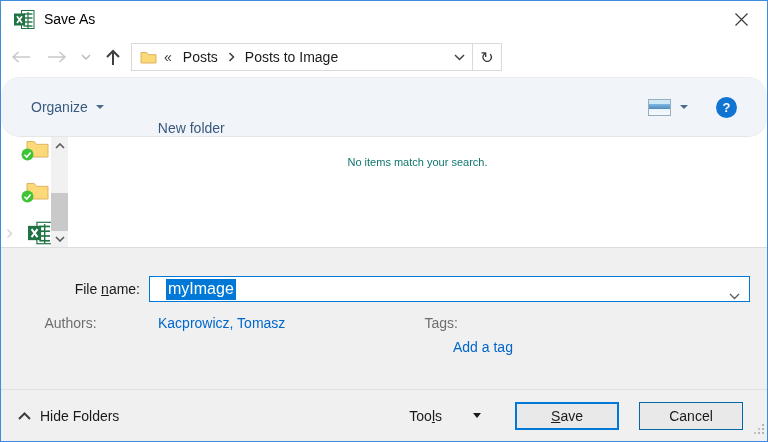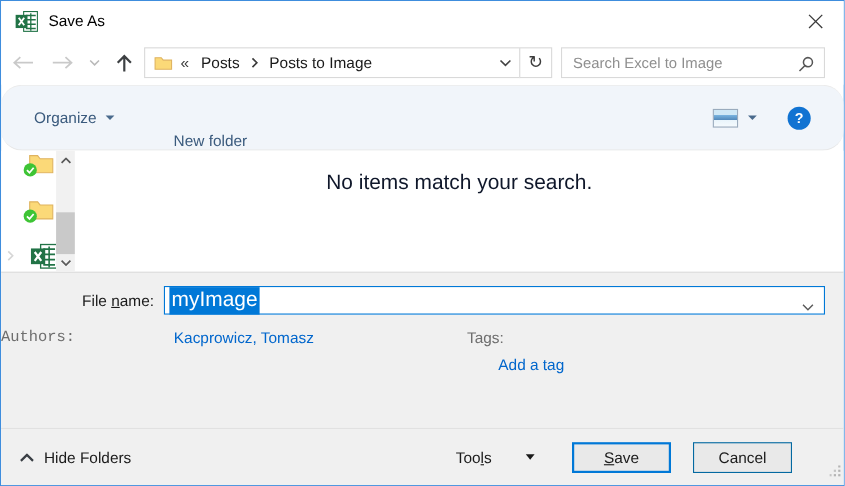--- a/index.html
+++ b/index.html
@@ -52,49 +52,49 @@
   
   .content { flex:1 1 auto; min-height:0; display:flex; background:#fff; }
   .sidebar { flex:0 0 50px; position:relative; overflow:hidden; }
   .sb-item { position:absolute; }
   .sb-badge { position:absolute; left:-5px; bottom:-3px; }
   .sb-chev { position:absolute; left:5px; }
   .scrollbar { flex:0 0 17px; background:#f1f1f1; position:relative; }
   .scroll-arrow { position:absolute; left:0; width:17px; height:17px; display:flex; align-items:center; justify-content:center; }
   .scroll-up { top:0; } .scroll-down { bottom:0; }
   .scroll-thumb { position:absolute; top:56px; left:0; width:17px; height:38px; background:#c9c9c9; }
-  .main { flex:1; padding-top:19px; text-align:center; font-size:19px; color:#0f172a; }
-
-  
-  .bottom-panel { flex:0 0 142px; background:#f0f0f0; border-top:1px solid #dcdcdc; padding-top:12px; }
+  .main { flex:1; padding-top:19px; text-align:center; font-size:11px; color:#0f766e; }
+
+  
+  .bottom-panel { flex:0 0 142px; background:#f0f0f0; border-top:1px solid #dcdcdc; padding-top:28px; }
   .form-row { display:flex; align-items:center; height:26px; margin-right:17px; }
   .row-type { margin-top:5px; }
   .form-label { flex:0 0 148px; text-align:right; padding-right:9px; font-size:14px; color:#1a1a1a; white-space:pre; }
   .mn { text-decoration:underline; }
   .field { flex:1; height:26px; position:relative; display:flex; align-items:center; }
   .filename-field { background:#fff; border:1px solid #0078d7; }
-  .sel-text { background:#0078d7; color:#fff; font-size:19px; margin-left:4px; padding:1px 2px 2px 2px; }
+  .sel-text { background:#0078d7; color:#fff; font-size:16px; margin-left:16px; padding:1px 2px 2px 2px; }
   .type-field { background:#e2e2e2; border:1px solid #8f8f8f; font-size:14px; color:#1a1a1a; padding-left:8px; }
   .field-chevron { position:absolute; right:9px; top:9px; }
   .meta-row { position:relative; height:20px; margin-top:13px; font-size:14px; }
   .meta-label { position:absolute; color:#6e6e6e; }
-  .authors-label { left:0; width:148px; text-align:left; padding-right:9px;font-family:Liberation Mono, monospace; }
+  .authors-label { left:0; width:148px; text-align:center; padding-right:9px; }
   .authors-value { position:absolute; left:157px; color:#0066cc; }
   .tags-label { left:385px; width:72px; text-align:right; }
   .tags-value { position:absolute; left:452px; color:#0066cc;margin-top:24px; }
 
   
   .footer { flex:0 0 52px; background:#f0f0f0; border-top:1px solid #e1e1e1; display:flex; align-items:center;
-            padding:0 47px 0 17px; position:relative; }
+            padding:0 24px 0 17px; position:relative; }
   .hide-folders { display:flex; align-items:center; gap:9px; font-size:14px; color:#1a1a1a; }
   .footer-right { margin-left:auto; display:flex; align-items:center; }
   .tools-btn { display:flex; align-items:center; gap:31px; font-size:14px; color:#1a1a1a; margin-right:34px; }
   .tools-caret { width:0; height:0; border-left:4.5px solid transparent; border-right:4.5px solid transparent;
                  border-top:5px solid #1a1a1a; }
-  .btn { width:90px; height:28px; display:flex; align-items:center; justify-content:center;
+  .btn { width:104px; height:28px; display:flex; align-items:center; justify-content:center;
          font-size:14px; color:#1a1a1a; background:#e9e9e9; }
   .btn-save { border:2px solid #0078d7; margin-right:20px; }
   .btn-cancel { border:1px solid #0369a1; }
   .resize-grip { position:absolute; right:2px; bottom:2px; }
 </style>
 </head>
 <body>
 
 <div class="window">
 
@@ -168,29 +168,20 @@
       <span class="addr-dropdown">
         <svg width="11" height="7">
             <path d="M1 1 L5.5 5.5 L10 1" stroke="#444" stroke-width="1.5" fill="none"></path>
           </svg>
       </span>
     </div>
     <div class="refresh-btn">
       <span>↻</span>
     </div>
 
-    <div class="searchbox">
-      <input type="text" placeholder="Search Excel to Image" style="">
-      <span class="search-glass">
-        <svg width="15" height="15">
-            <circle cx="9.5" cy="5.5" r="4.1" stroke="#555" stroke-width="1.4" fill="none"></circle>
-        <line x1="6.6" y1="8.7" x2="1.8" y2="13.5" stroke="#555" stroke-width="1.4"></line>
-          </svg>
-      </span>
-    </div>
   </div>
 
   <div class="toolbar">
     <div class="tb-item">
       <span>Organize</span>
       <span class="caret-down"></span>
     </div>
     <div class="tb-item tb-newfolder">
       <span>New folder</span>
     </div>

